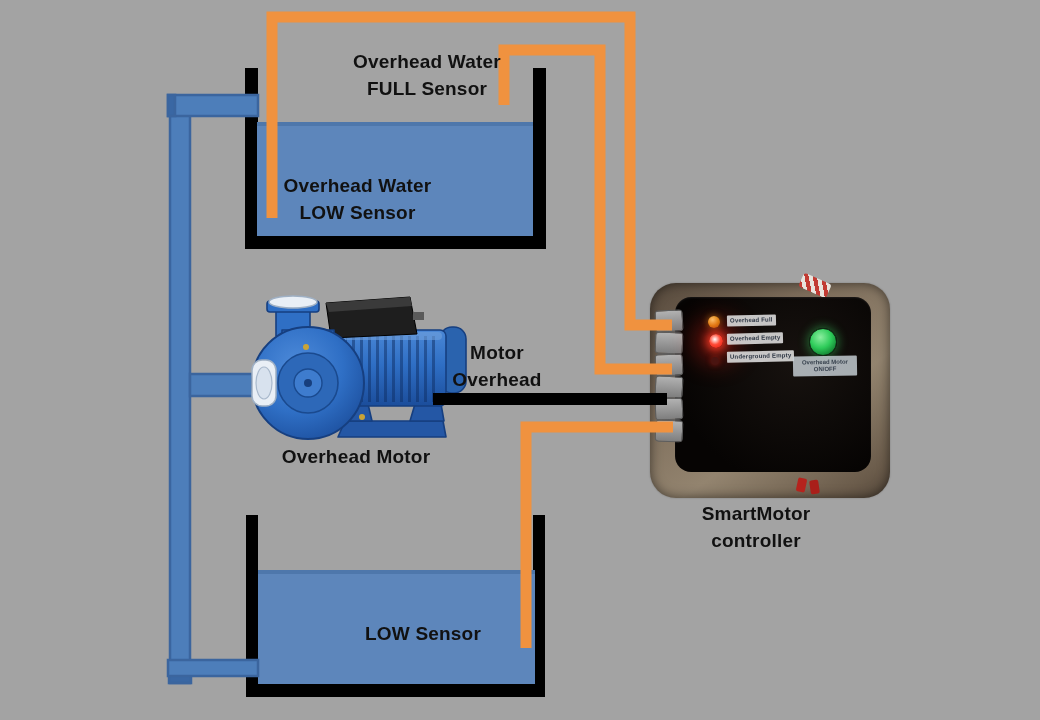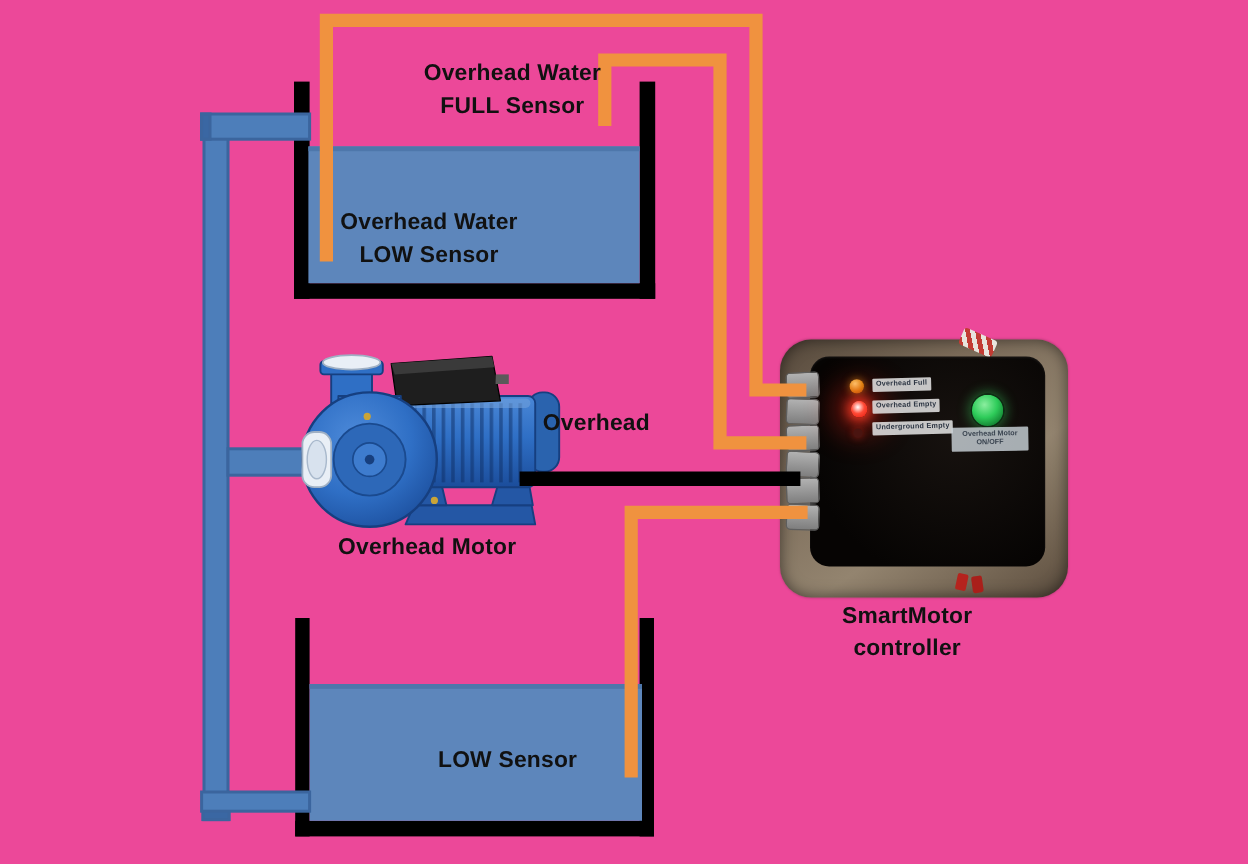--- a/index.html
+++ b/index.html
@@ -2,21 +2,21 @@
 <html style="--wire-orange: #F0923F; --water-blue: #5D86BB; --pipe-blue: #4D7EBA; --pipe-border: #3B659E; --outline-black: #000000; --pump-blue: #2F6FC5; --pump-dark: #163F80; --led-amber: #D89010; --led-red: #FF2617; --led-green: #2ECC5A; --frame-brown: #7B6B59; --panel-black: #0B0705; --text-black: #111111;"><head>
 <meta charset="utf-8">
 <style>
   :root{
     --wire-orange:#F0923F; --water-blue:#5D86BB; --pipe-blue:#4D7EBA; --pipe-border:#3B659E;
     --outline-black:#000000; --pump-blue:#2F6FC5; --pump-dark:#163F80;
     --led-amber:#D89010; --led-red:#FF2617; --led-green:#2ECC5A;
     --frame-brown:#7B6B59; --panel-black:#0B0705; --text-black:#111111;
   }
   html,body{margin:0;padding:0;background:#fff;}
-  #stage{position:relative;width:1040px;height:720px;background:#ec4899;overflow:hidden;
+  #stage{position:relative;width:1040px;height:720px;background:#a3a3a3;overflow:hidden;
          font-family:"Liberation Sans",sans-serif;}
   svg{position:absolute;left:0;top:0;}
   #base-svg{z-index:1;}
   #wire-svg{z-index:5;pointer-events:none;}
   .wire{stroke:var(--wire-orange);stroke-width:11;fill:none;stroke-linecap:butt;stroke-linejoin:miter;}
   .ctrl-line{stroke:var(--outline-black);stroke-width:12;fill:none;stroke-linecap:butt;}
 
   .lbl{position:absolute;z-index:6;text-align:center;font-weight:700;color:var(--text-black);
        font-size:19px;line-height:26.5px;letter-spacing:.2px;}
   .lbl span{display:block;}
@@ -164,20 +164,21 @@
 
   <div class="lbl" style="left:317px;top:49px;width:220px;">
     <span>Overhead Water</span>
     <span>FULL Sensor</span>
   </div>
   <div class="lbl" style="left:250px;top:173px;width:215px;">
     <span>Overhead Water</span>
     <span>LOW Sensor</span>
   </div>
   <div class="lbl" style="left:437px;top:340px;width:120px;">
+    <span>Motor</span>
     <span>Overhead</span>
   </div>
   <div class="lbl" style="left:246px;top:444px;width:220px;">
     <span>Overhead Motor</span>
   </div>
   <div class="lbl" style="left:313px;top:621px;width:220px;">
     <span>LOW Sensor</span>
   </div>
   <div class="lbl" style="left:636px;top:501px;width:240px;">
     <span>SmartMotor</span>

